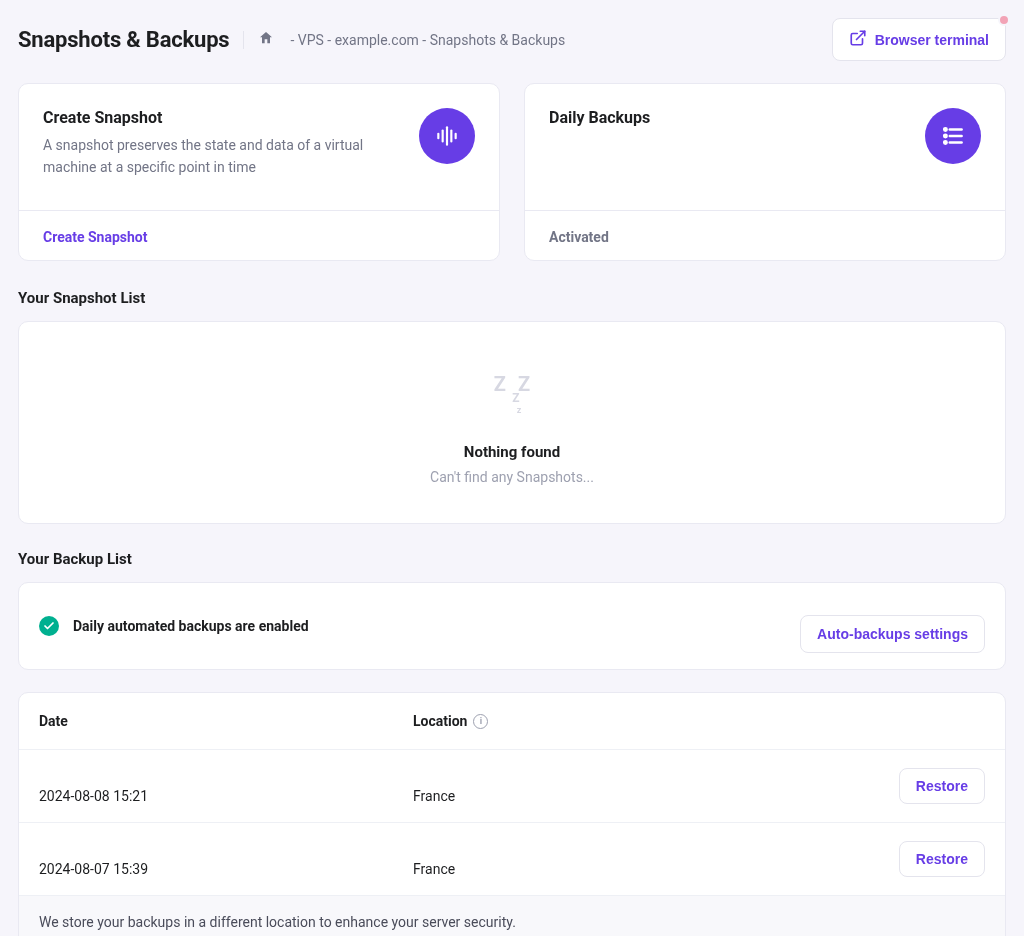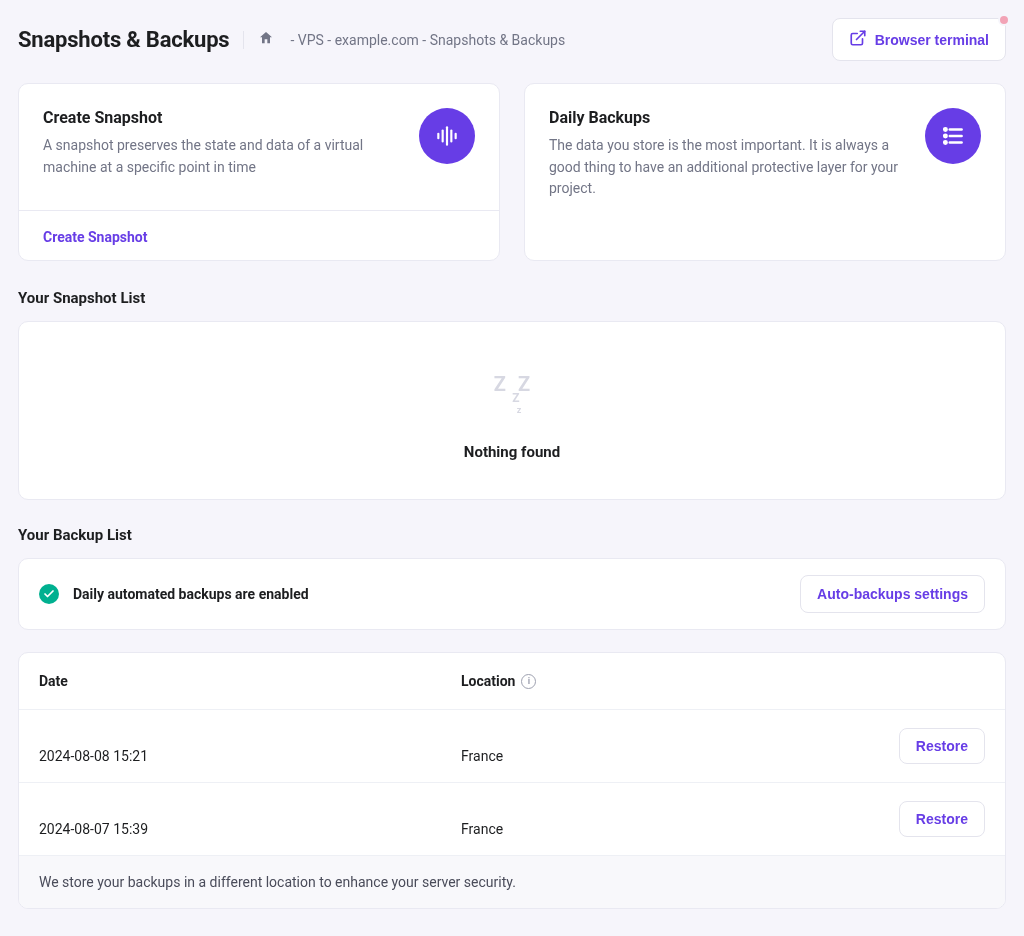--- a/index.html
+++ b/index.html
@@ -180,38 +180,39 @@
 }
 .btn-outline {
   border: 1px solid #e4e4ed;
   background: #fff;
   color: #673de6;
   font-weight: 700;
   border-radius: 8px;
   padding: 10px 16px;
   font-size: 14px;
   cursor: pointer;
+  margin-top: 16px;
 }
 .table-panel {
   background: #fff;
   border: 1px solid #e9e9f2;
   border-radius: 10px;
   margin-top: 22px;
   overflow: hidden;
 }
 .thead {
   display: flex;
   padding: 20px 20px;
   border-bottom: 1px solid #eef0f5;
   font-size: 14px;
   font-weight: 700;
   color: #1d1e20;
 }
 .col-date { width: 374px; }
-.col-loc { flex: 1; display: flex; align-items:center; gap:6px;margin-left:48px;}
+.col-loc { flex: 1; display: flex; align-items:center; gap:6px;}
 .col-act { width: 110px; }
 .trow {
   display: flex;
   align-items: flex-end;
   padding: 18px 20px;
   border-bottom: 1px solid #eef0f5;
   font-size: 14px;
   color: #1d1e20;
 }
 .trow .col-act { display: flex; justify-content: flex-end; }
@@ -287,46 +288,49 @@
       </div>
       <div class="card-footer">
         <span class="card-footer-link">Create Snapshot</span>
       </div>
     </div>
 
     <div class="card">
       <div class="card-body">
         <div class="card-text">
           <div class="card-title">Daily Backups</div>
-          <div class="card-desc">The data you store is the most important. It is always a good thing to have an additional protective layer for your project.</div>
         </div>
         <div class="icon-circle">
           <svg width="26" height="26" viewBox="0 0 24 24" fill="none" stroke="#fff" stroke-width="2.2" stroke-linecap="round">
               <circle cx="5" cy="6" r="1.2" fill="#fff"></circle>
               <line x1="9" y1="6" x2="20" y2="6"></line>
               <circle cx="5" cy="12" r="1.2" fill="#fff"></circle>
               <line x1="9" y1="12" x2="20" y2="12"></line>
               <circle cx="5" cy="18" r="1.2" fill="#fff"></circle>
               <line x1="9" y1="18" x2="20" y2="18"></line>
             </svg>
         </div>
       </div>
+      <div class="card-footer">
+        <span class="card-footer-muted">Activated</span>
+      </div>
     </div>
   </div>
 
   <div class="section-gap">
     <div class="section-heading">Your Snapshot List</div>
     <div class="panel">
       <div class="empty">
         <div class="zzz">
           <div class="r1">ZZ</div>
           <div class="r2">Z</div>
           <div class="r3">z</div>
         </div>
         <div class="empty-title">Nothing found</div>
+        <div class="empty-sub">Can't find any Snapshots...</div>
       </div>
     </div>
   </div>
 
   <div>
     <div class="section-heading">Your Backup List</div>
     <div class="panel">
       <div class="status-row">
         <span class="check-circle">
           <svg width="12" height="12" viewBox="0 0 24 24" fill="none" stroke="#fff" stroke-width="3.5" stroke-linecap="round" stroke-linejoin="round">

